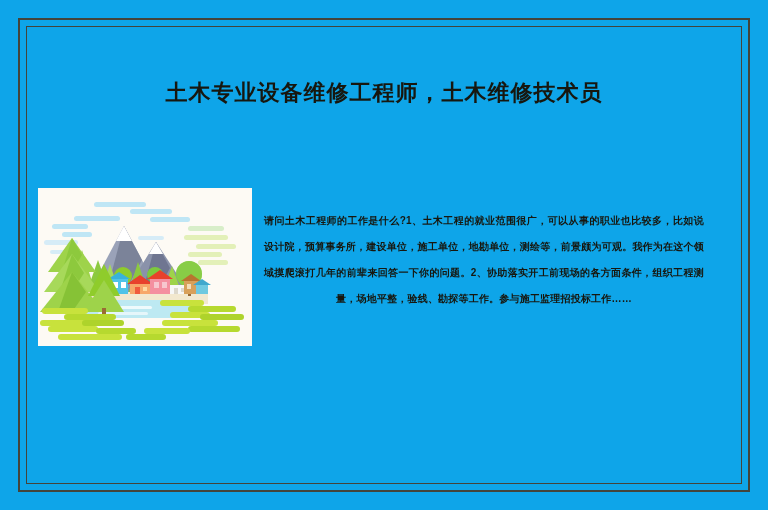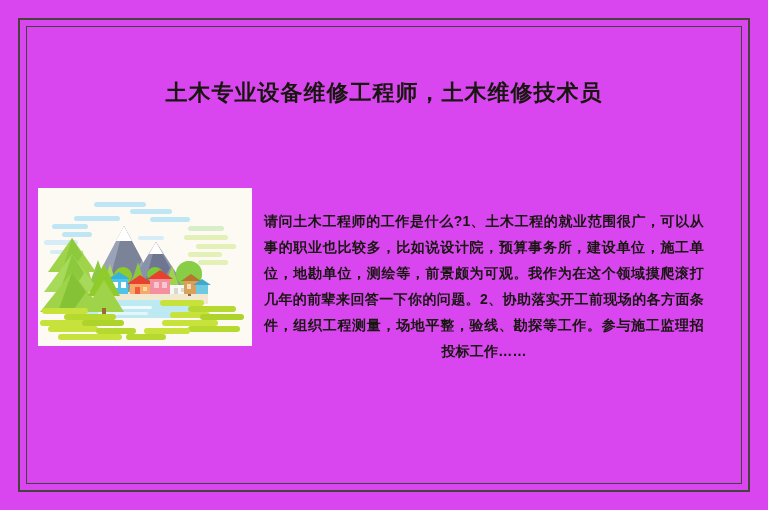--- a/index.html
+++ b/index.html
@@ -5,21 +5,21 @@
   html,body{margin:0;padding:0;}
   body{
     width:768px;height:510px;
     background:#fdfaf4;
     font-family:"Liberation Sans","DejaVu Sans",sans-serif;
     overflow:hidden;
   }
   .page{
     position:relative;
     width:768px;height:510px;
-    background:#d946ef;
+    background:#0ea5e9;
     box-sizing:border-box;
   }
   
   .frame-outer{
     position:absolute;
     left:18px;top:18px;
     width:732px;height:474px;
     border:2px solid #44443a;
     box-sizing:border-box;
   }
@@ -38,21 +38,21 @@
     font-size:22px;
     font-weight:bold;
     letter-spacing:1px;
     color:#17170f;
     line-height:1.4;
   }
   .body-text{
     position:absolute;
     left:264px;top:208px;
     width:440px;
-    font-size:14px;
+    font-size:10px;
     font-weight:bold;
     color:#17170f;
     line-height:26px;
     text-align:justify;
     text-align-last:center;
     letter-spacing:0.2px;
   }
   
   .illus{
     position:absolute;

